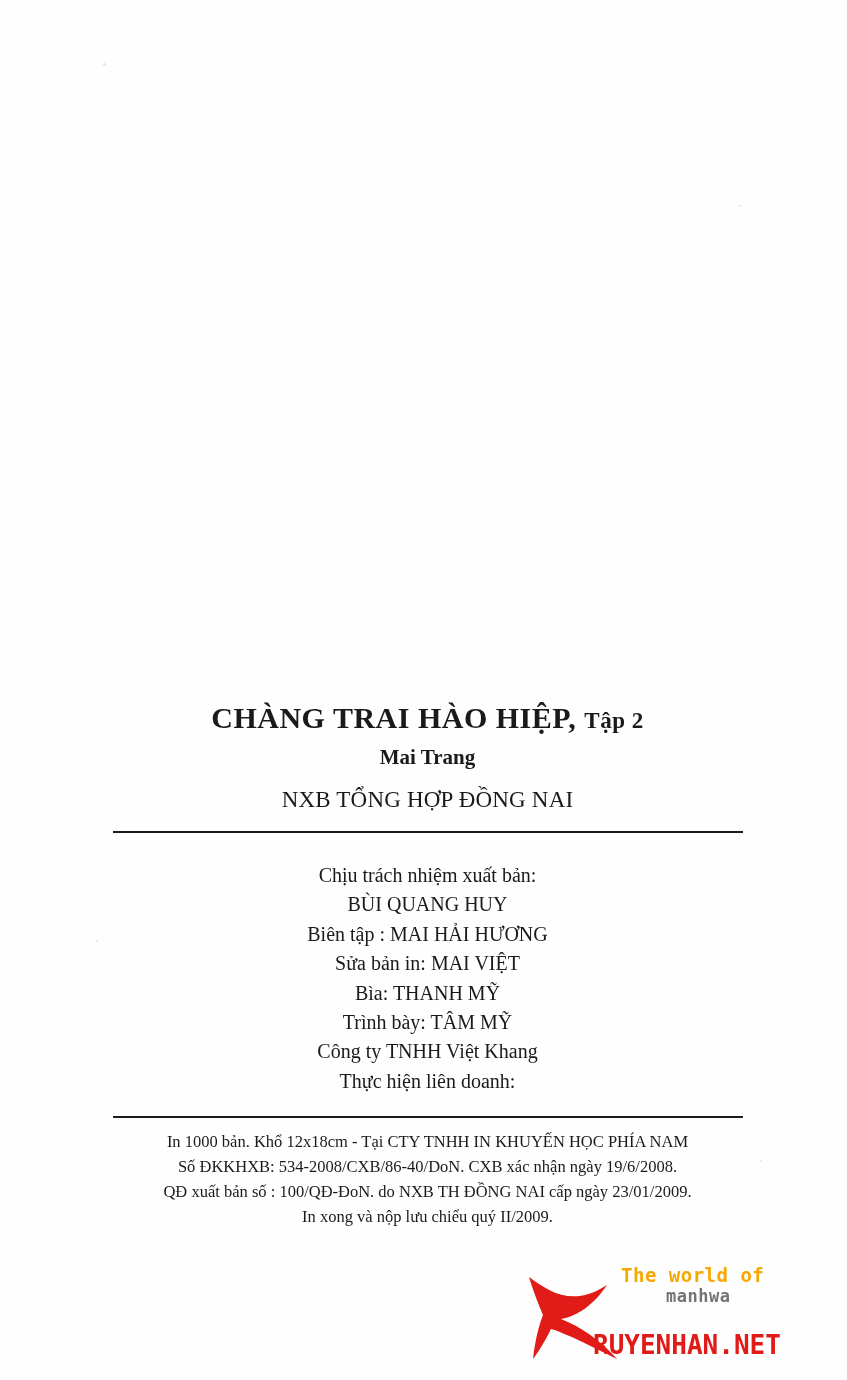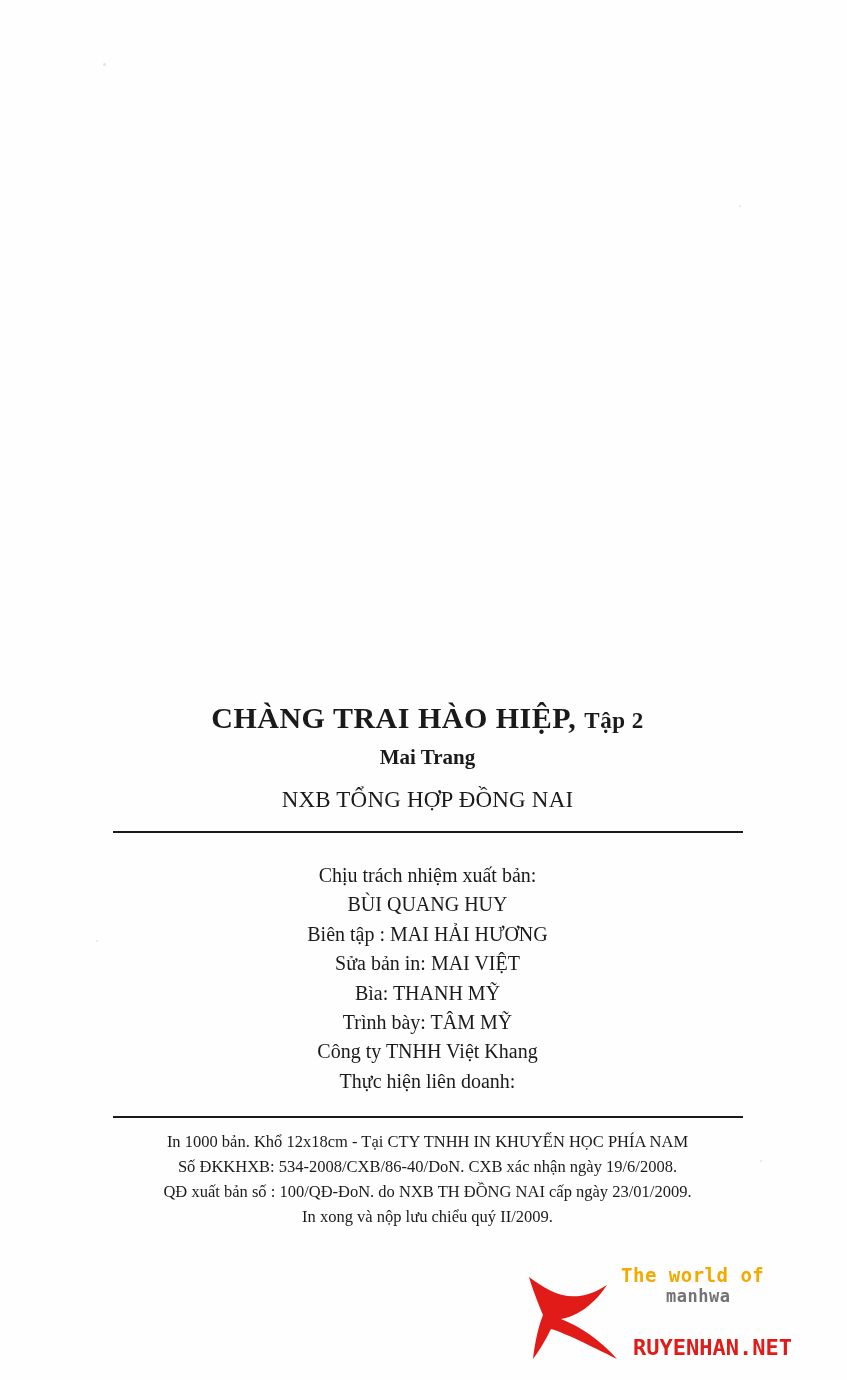--- a/index.html
+++ b/index.html
@@ -130,24 +130,23 @@
     white-space: nowrap;
     margin-left: 12px;
   }
   .wm-text-bottom {
     position: absolute;
     left: 72px;
     bottom: 8px;
     color: #e01b18;
     font-family: "DejaVu Sans Mono", monospace;
     font-weight: bold;
-    font-size: 22px;
+    font-size: 26px;
     letter-spacing: 0px;
     white-space: nowrap;
-    margin-left: 40px;
   }
 </style>
 </head>
 <body>
 
 <div class="page">
 
   <span class="speckle" style="left:103px; top:63px; width:3px; height:3px;"></span>
   <span class="speckle" style="left:739px; top:205px; width:2px; height:2px;"></span>
   <span class="speckle" style="left:96px; top:940px; width:2px; height:2px;"></span>

